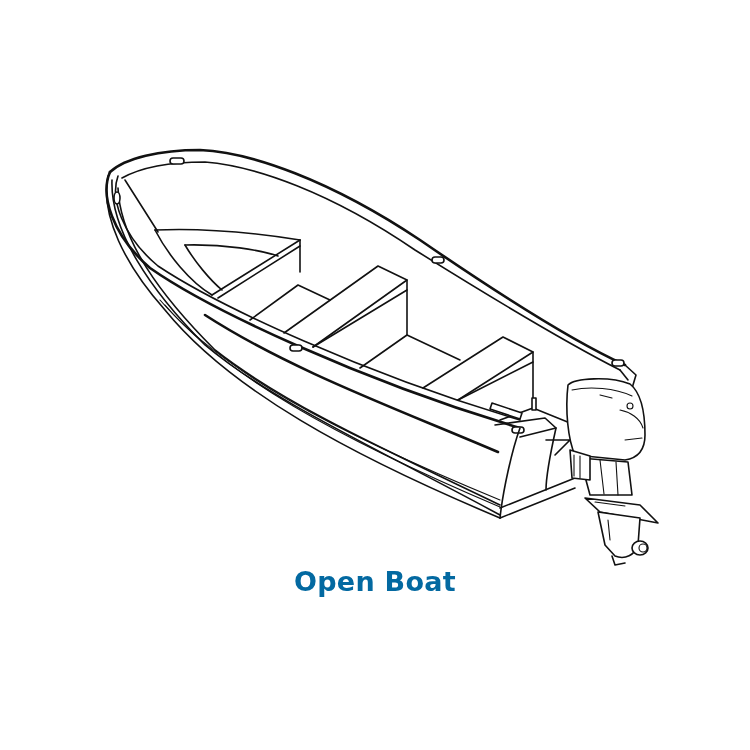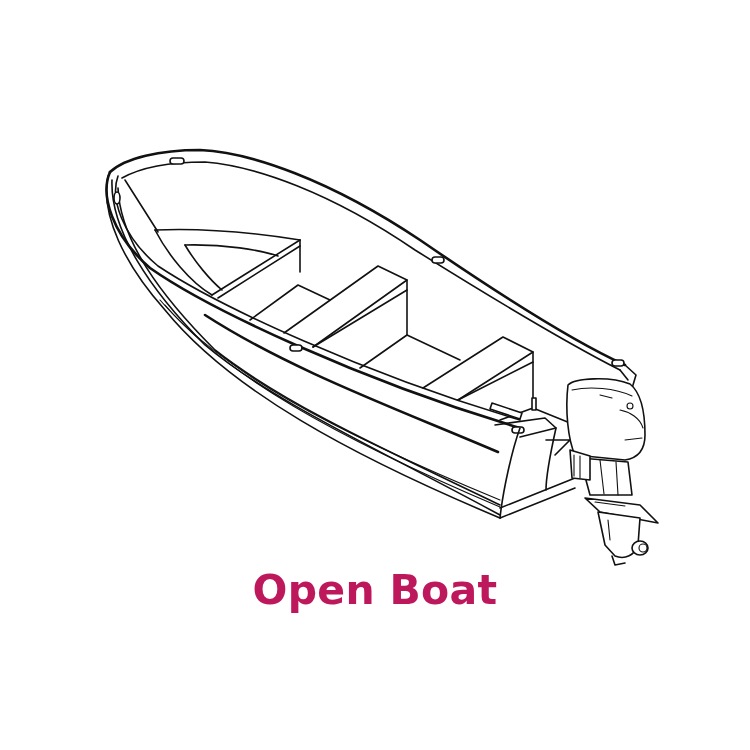--- a/index.html
+++ b/index.html
@@ -30,22 +30,22 @@
     .lnF { fill: none; stroke: #111; stroke-width: 1.1; stroke-linejoin: round; stroke-linecap: round; }
     .wht { fill: #fff; stroke: #111; stroke-width: 1.6; stroke-linejoin: round; }
     .caption {
       position: absolute;
       left: 0;
       top: 566px;
       width: 750px;
       text-align: center;
       font-family: "DejaVu Sans", sans-serif;
       font-weight: bold;
-      font-size: 41px;
-      color: #be185d;
+      font-size: 27px;
+      color: #0369a1;
       letter-spacing: 0.3px;
     }
   </style>
 </head>
 <body>
 
 <div class="illustration">
   <svg viewBox="0 0 750 750" xmlns="http://www.w3.org/2000/svg">
 
     <g>

